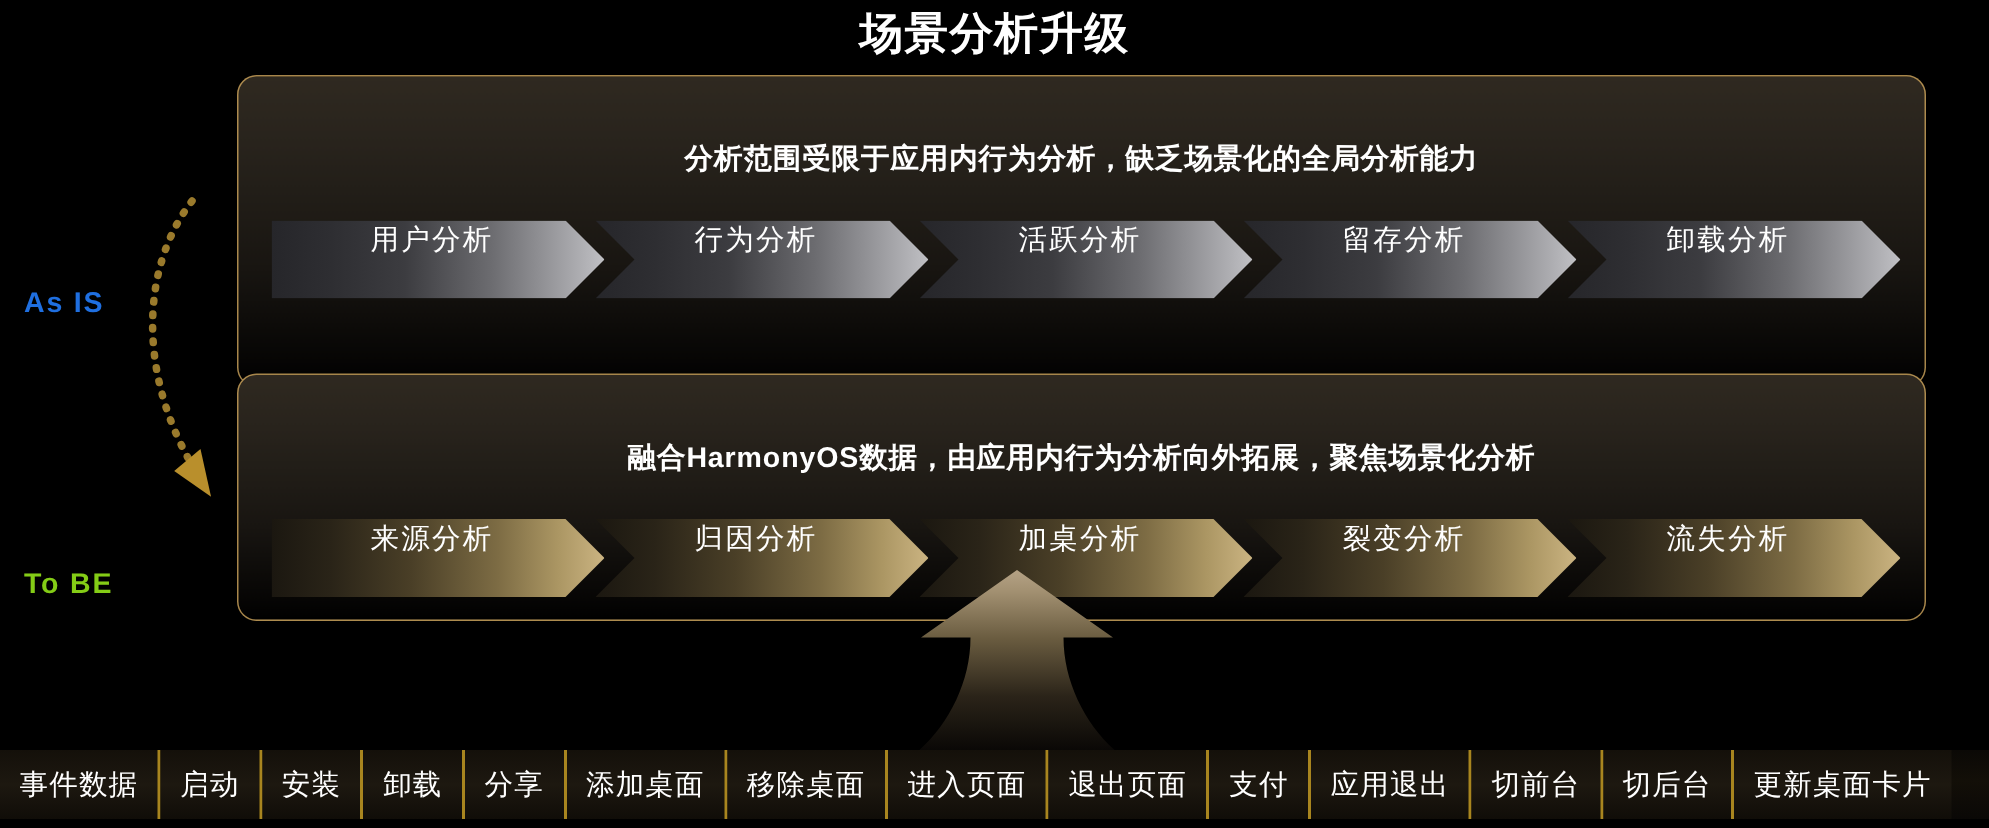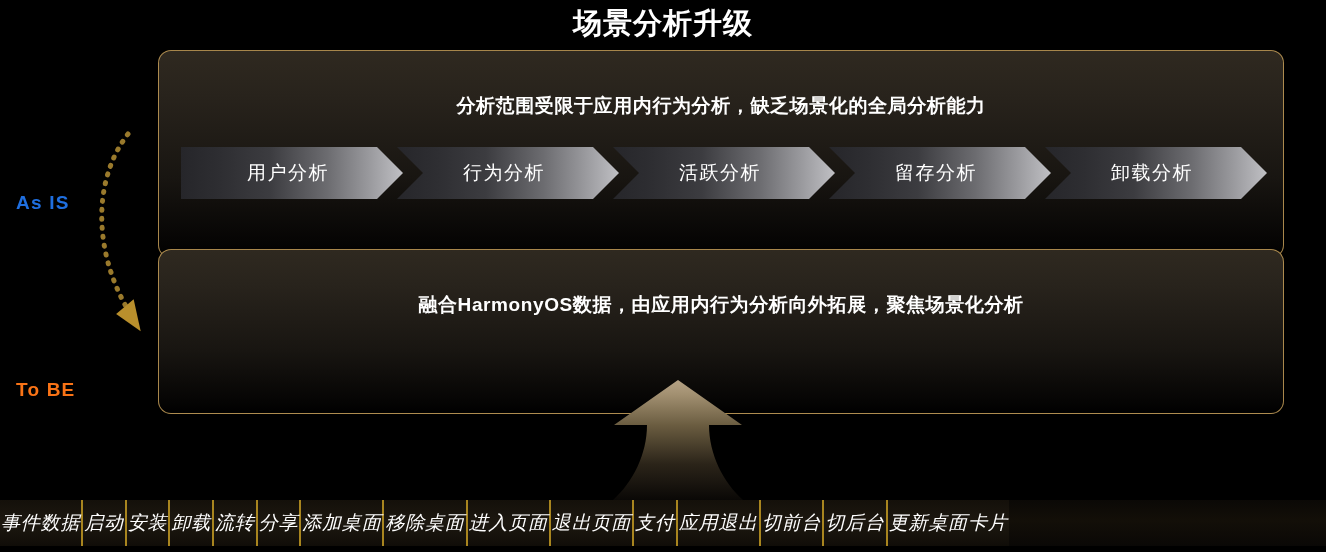--- a/index.html
+++ b/index.html
@@ -29,21 +29,21 @@
 
   
   .stage-label {
     position: absolute;
     font-size: 19px;
     font-weight: 600;
     letter-spacing: 1.2px;
     margin-top: 36px;
   }
   #stage-label-asis { left: 16px; top: 156px; color: #1f6fe0; }
-  #stage-label-tobe { left: 16px; top: 343px; color: #f97316; }
+  #stage-label-tobe { left: 16px; top: 343px; color: #84cc16; }
 
   
   #flow-arrow {
     position: absolute;
     left: 72px;
     top: 128px;
     width: 100px;
     height: 220px;
     pointer-events: none;
   }
@@ -87,21 +87,20 @@
     width: 1080px;
     height: 52px;
     display: flex;
   }
   .chevron {
     position: relative;
     flex: 1 1 0;
     height: 52px;
     margin-right: -6px;
     display: flex;
-    align-items: center;
     justify-content: center;
     clip-path: polygon(0 0, calc(100% - 26px) 0, 100% 50%, calc(100% - 26px) 100%, 0 100%, 26px 50%);
   }
   .chevron:first-child {
     clip-path: polygon(0 0, calc(100% - 26px) 0, 100% 50%, calc(100% - 26px) 100%, 0 100%);
   }
   .chevron-label {
     color: #ffffff;
     font-size: 19px;
     letter-spacing: 1.5px;
@@ -141,27 +140,26 @@
     height: 46px;
     display: flex;
     align-items: stretch;
     background: linear-gradient(180deg, #0b0906 0%, #130f08 45%, #0a0806 100%);
   }
   .event-tag {
     flex: 0 0 auto;
     display: flex;
     align-items: center;
     justify-content: center;
-    padding: 0 1px;
+    padding: 0 13px;
     color: #ffffff;
     font-size: 19px;
     letter-spacing: 0.8px;
     border-right: 2px solid #a8851f;
     background: linear-gradient(180deg, #14100a 0%, #1d1810 50%, #100d08 100%);
-    font-style: italic;
   }
   .event-tag:last-child { border-right: none; }
 </style>
 </head>
 <body>
 
 <div id="page-title">场景分析升级</div>
 
 <div class="stage-label" id="stage-label-asis">As IS</div>
 <div class="stage-label" id="stage-label-tobe">To BE</div>
@@ -187,20 +185,37 @@
         <span class="chevron-label">留存分析</span>
       </div>
     <div class="chevron">
         <span class="chevron-label">卸载分析</span>
       </div>
   </div>
 </div>
 
 <div class="panel" id="panel-tobe">
   <div class="panel-heading">融合HarmonyOS数据，由应用内行为分析向外拓展，聚焦场景化分析</div>
+  <div class="chevron-strip">
+    <div class="chevron">
+        <span class="chevron-label">来源分析</span>
+      </div>
+    <div class="chevron">
+        <span class="chevron-label">归因分析</span>
+      </div>
+    <div class="chevron">
+        <span class="chevron-label">加桌分析</span>
+      </div>
+    <div class="chevron">
+        <span class="chevron-label">裂变分析</span>
+      </div>
+    <div class="chevron">
+        <span class="chevron-label">流失分析</span>
+      </div>
+  </div>
 </div>
 
 <svg id="growth-arrow" viewBox="0 0 150 122">
   <defs>
     <linearGradient id="growthGrad" x1="0" y1="1" x2="0" y2="0">
       <stop offset="0%" stop-color="#0a0806"></stop>
       <stop offset="30%" stop-color="#2b2419"></stop>
       <stop offset="62%" stop-color="#6a5c40"></stop>
       <stop offset="88%" stop-color="#a29071"></stop>
       <stop offset="100%" stop-color="#b5a285"></stop>
@@ -222,23 +237,20 @@
   <div class="event-tag">
       <span>启动</span>
     </div>
   <div class="event-tag">
       <span>安装</span>
     </div>
   <div class="event-tag">
       <span>卸载</span>
     </div>
   <div class="event-tag">
-      <span>流转</span>
-    </div>
-  <div class="event-tag">
       <span>分享</span>
     </div>
   <div class="event-tag">
       <span>添加桌面</span>
     </div>
   <div class="event-tag">
       <span>移除桌面</span>
     </div>
   <div class="event-tag">
       <span>进入页面</span>

